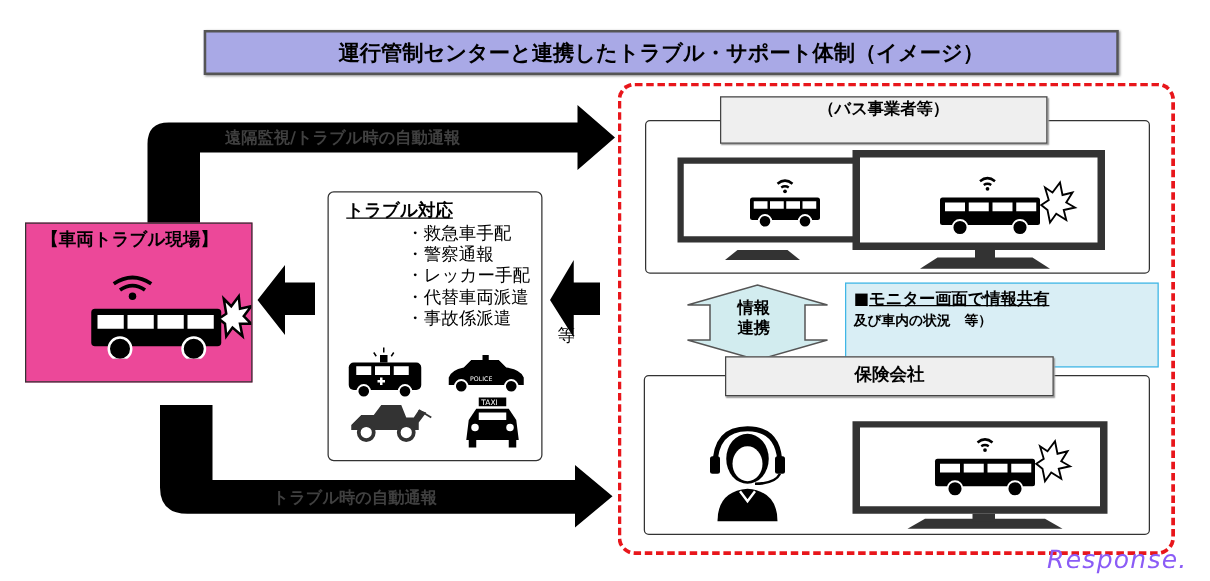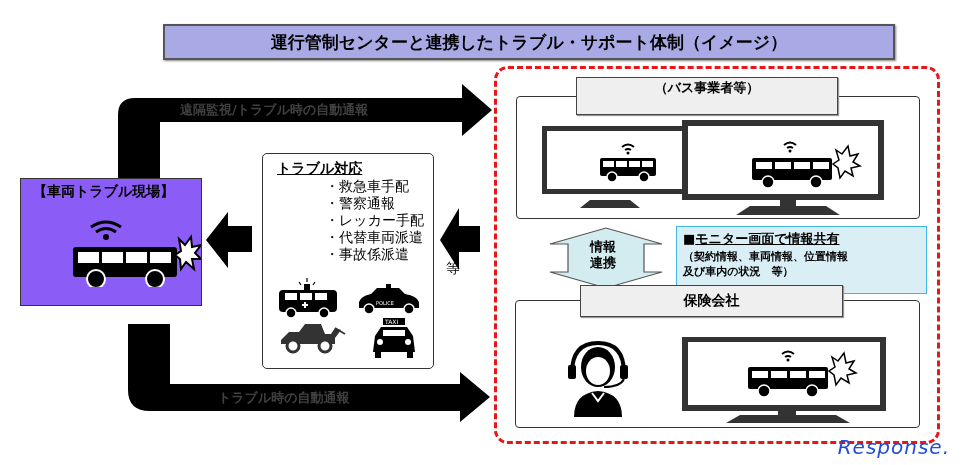--- a/index.html
+++ b/index.html
@@ -1,33 +1,33 @@
 <!DOCTYPE html>
 <html><head>
 <meta charset="utf-8">
 <style>
   html,body{margin:0;padding:0;background:#fff;}
   body{width:968px;height:465px;position:relative;overflow:hidden;font-family:"DejaVu Sans","Liberation Sans",sans-serif;}
   .abs{position:absolute;}
   .title{left:163px;top:24px;width:732px;height:36px;background:#a9a9e6;border:2px solid #555;box-sizing:border-box;
     display:flex;align-items:center;justify-content:center;font-size:17px;font-weight:bold;color:#000;box-shadow:1px 1px 2px #888;}
   .arrow-label{color:#404040;font-weight:bold;font-size:13px;white-space:nowrap;}
-  .box{border:1.5px solid #333;background:#8b5cf6;box-sizing:border-box;}
+  .box{border:1.5px solid #333;background:#ec4899;box-sizing:border-box;}
   .scene-title{font-weight:bold;font-size:14px;}
   .list-box{left:262px;top:153px;width:172px;height:216px;border:1.5px solid #333;border-radius:5px;background:#fff;box-sizing:border-box;}
   .list-title{left:14px;top:6px;font-size:14px;font-weight:bold;text-decoration:underline;}
   .list-item{left:14px;font-size:14px;font-weight:normal;margin-left:48px;}
   .red-frame{left:494px;top:66px;width:446px;height:378px;border:3px dashed #e8161b;border-radius:14px;box-sizing:border-box;}
   .panel{border:1.5px solid #333;border-radius:4px;background:#fff;box-sizing:border-box;}
   .label-box{background:#efefef;border:1.5px solid #444;box-sizing:border-box;text-align:center;font-weight:bold;font-size:13px;box-shadow:1px 1px 1px #999;}
   .info-box{left:676px;top:226px;width:251px;height:68px;background:#d9eef5;border:1.5px solid #3fb6e6;box-sizing:border-box;}
   .info-head{left:6px;top:3px;font-size:13px;font-weight:bold;white-space:nowrap;}
   .info-head span.u{text-decoration:underline;}
   .info-body{left:6px;top:22px;font-size:11px;font-weight:bold;line-height:15px;white-space:nowrap;}
-  .watermark{right:18px;bottom:6px;color:#1d4ed8;font-size:20px;font-style:italic;letter-spacing:1px;}
+  .watermark{right:18px;bottom:6px;color:#8b5cf6;font-size:20px;font-style:italic;letter-spacing:1px;}
 </style>
 </head>
 <body>
 
 <div class="abs title">運行管制センターと連携したトラブル・サポート体制（イメージ）</div>
 
 <svg class="abs" style="left:0;top:0" width="968" height="465">
 
   <path d="M118,179 L118,115 Q118,98 135,98 L462,98 L462,84 L492,110 L462,136 L462,122 L160,122 L160,179 Z" fill="#000"></path>
 
@@ -163,21 +163,20 @@
   <path d="M5,18 L61,2 L117,18 L99,18 L99,46 L117,46 L61,62 L5,46 L23,46 L23,18 Z" fill="#d2ecef" stroke="#555" stroke-width="1.2"></path>
 </svg>
 <div class="abs" style="left:590px;top:239px;font-size:13px;font-weight:bold;line-height:16px;">
   <div>情報</div>
   <div>連携</div>
 </div>
 
 <div class="abs info-box">
   <div class="abs info-head"><span>■</span><span class="u">モニター画面で情報共有</span></div>
   <div class="abs info-body">
-    <div>（契約情報、車両情報、位置情報</div>
     <div>及び車内の状況　等）</div>
   </div>
 </div>
 
 <div class="abs panel" style="left:515px;top:300px;width:405px;height:128px;"></div>
 <div class="abs label-box" style="left:580px;top:285px;width:263px;height:32px;line-height:28px;font-size:14px;">保険会社</div>
 <svg class="abs" style="left:560px;top:335px" width="340" height="90">
   <g>
     <path d="M12,38 Q12,8 38,8 Q64,8 64,38" stroke="#000" stroke-width="4" fill="none"></path>
     <ellipse cx="38" cy="32" rx="17" ry="20" fill="#000"></ellipse>

